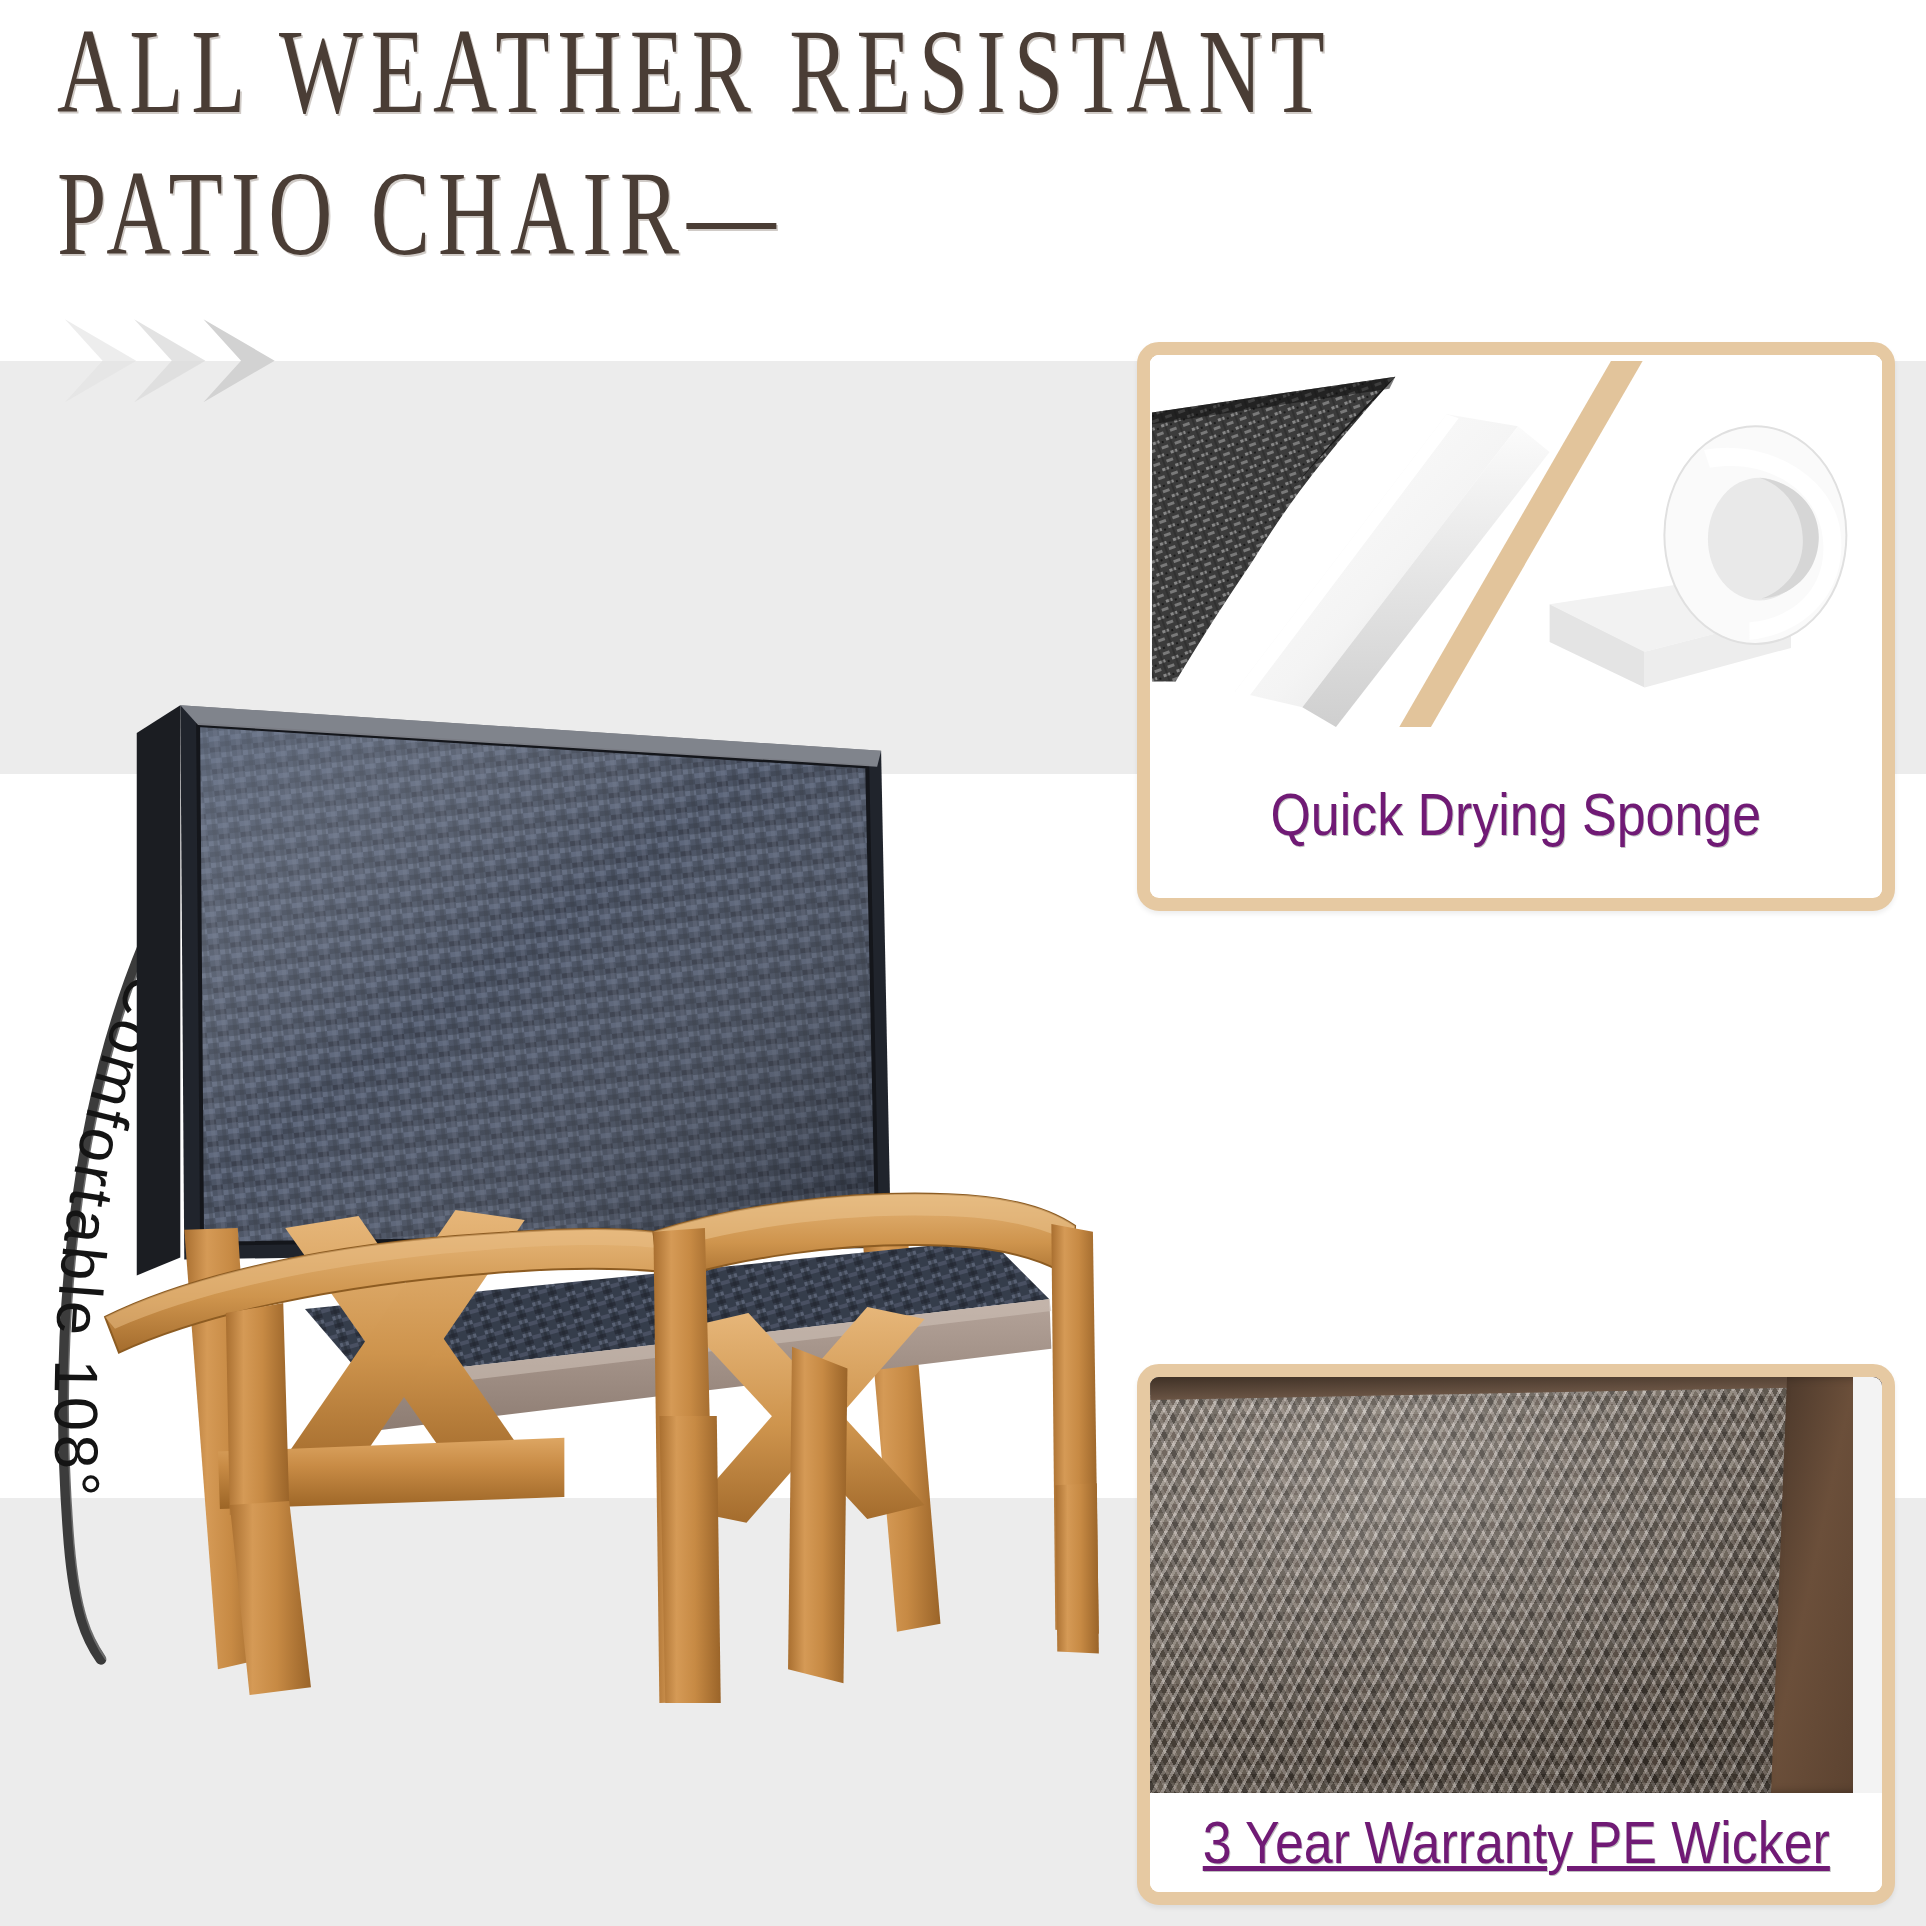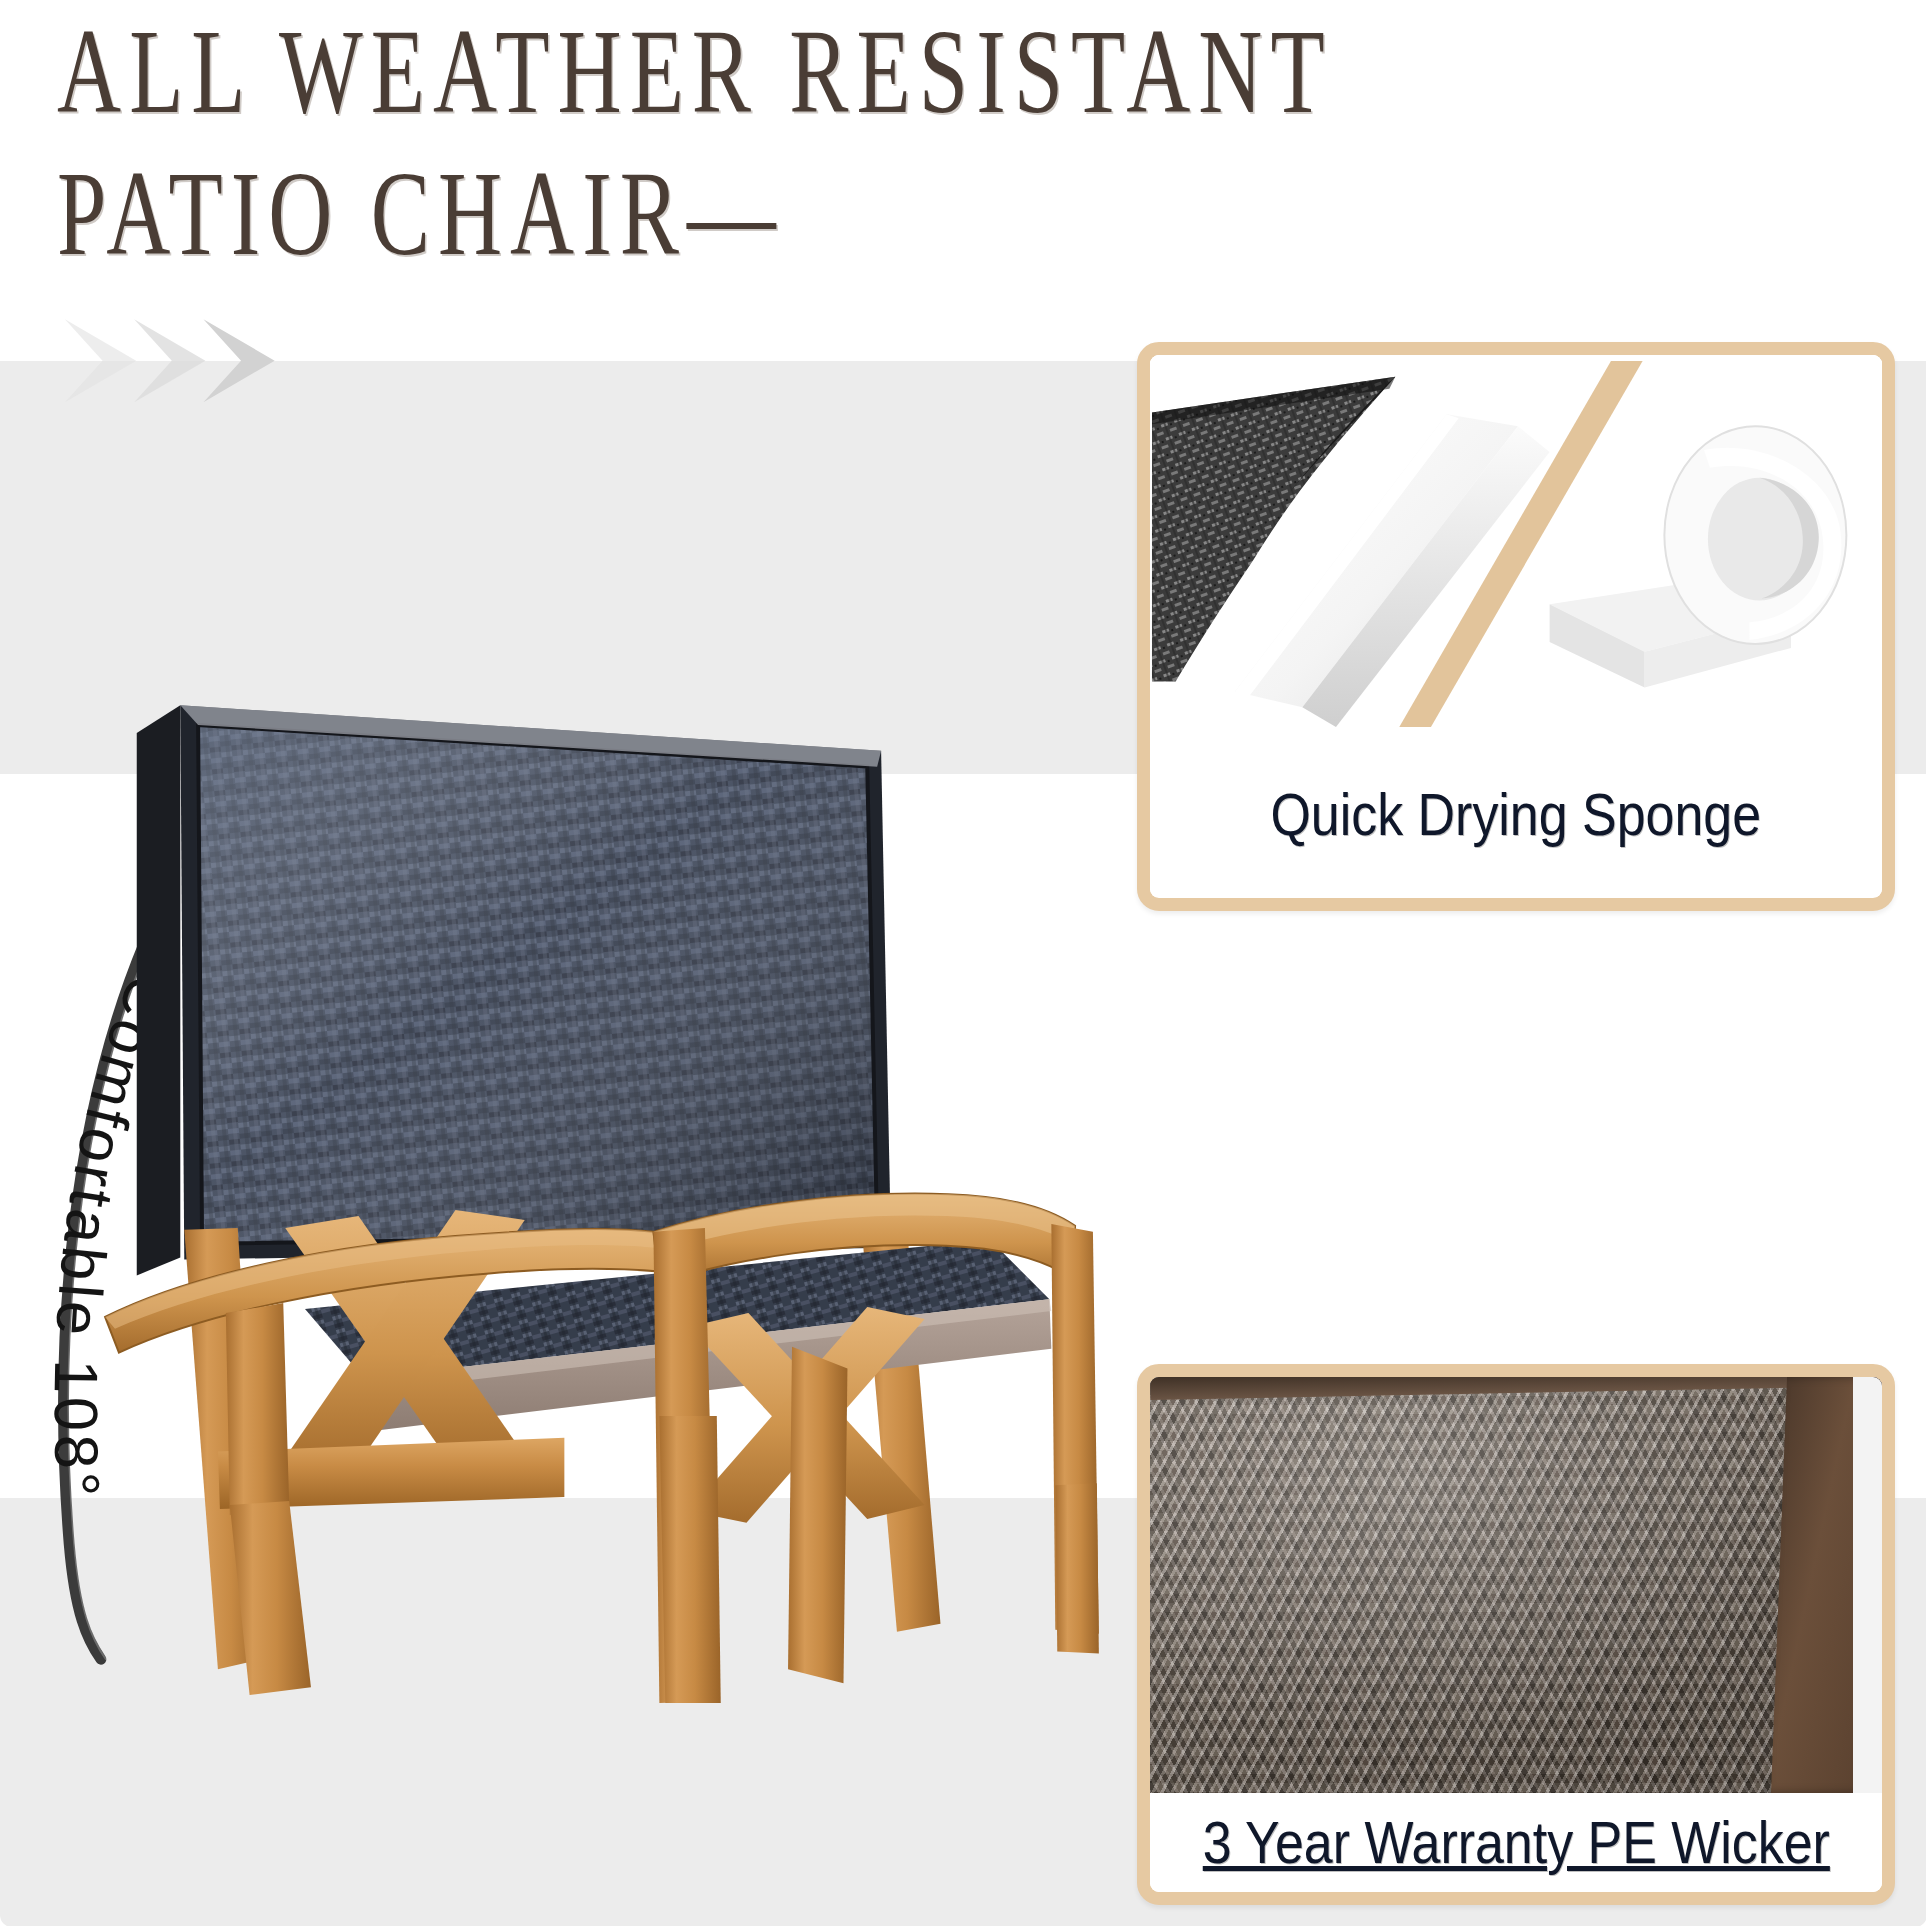--- a/index.html
+++ b/index.html
@@ -1,20 +1,20 @@
 <!DOCTYPE html>
 <html><head>
 <meta charset="utf-8">
 <style>
   html,body{margin:0;padding:0;background:#fff;}
   body{
     width:1927px;height:1927px;overflow:hidden;position:relative;
     font-family:"Liberation Sans", sans-serif;
   }
-  #stage{position:absolute;left:0;top:0;width:1927px;height:1927px;background:#ffffff;overflow:hidden;border-radius:12px;}
+  #stage{position:absolute;left:0;top:0;width:1927px;height:1927px;background:#ffffff;overflow:hidden;}
 
   
   .band{position:absolute;left:0;width:1927px;}
   .band-top{top:361px;height:413px;background:#ececec;}
   .band-bottom{top:1498px;height:429px;background:#ececec;}
 
   
   .heading{
     position:absolute;left:57px;top:2px;width:1485px;
     font-family:"Liberation Serif", serif;
@@ -57,21 +57,21 @@
 
   .panel-media{position:relative;width:100%;background:#fff;overflow:hidden;}
   .panel-sponge .panel-media{height:378px;}
   .panel-wicker .panel-media{height:416px;}
 
   .panel-caption{
     position:relative;
     width:100%;
     display:flex;align-items:center;justify-content:center;
     background:#ffffff;
-    color:#0f172a;
+    color:#701a75;
     font-size:59px;
     letter-spacing:0px;
     white-space:nowrap;
     transform-origin:center center;
   }
   .panel-sponge .panel-caption{height:164px;}
   .panel-wicker .panel-caption{height:99px;text-decoration:underline;}
   .cap-txt{
     display:inline-block;
     transform:scaleX(0.88);

